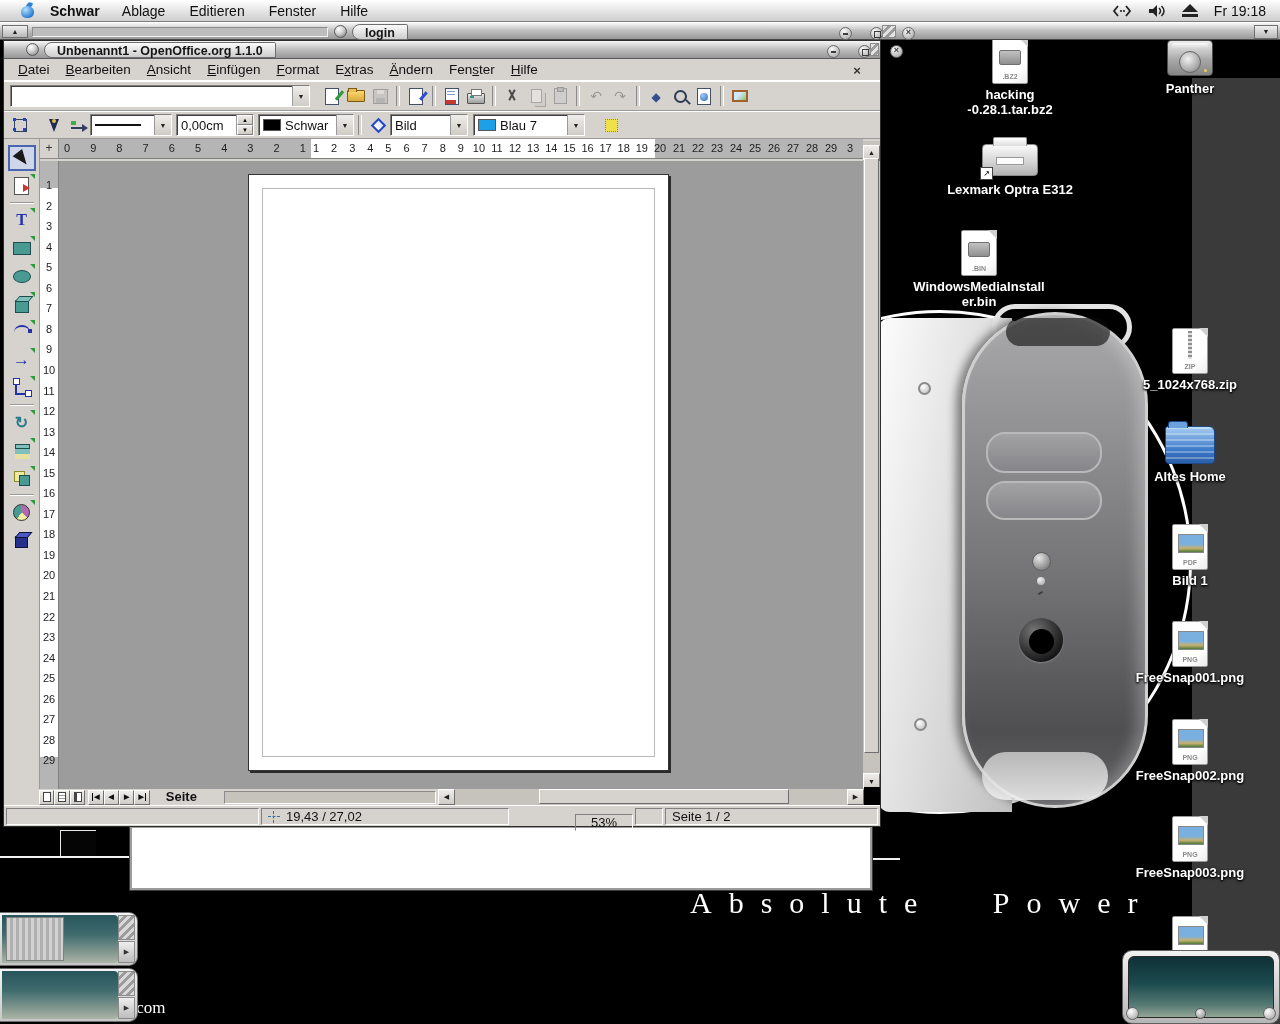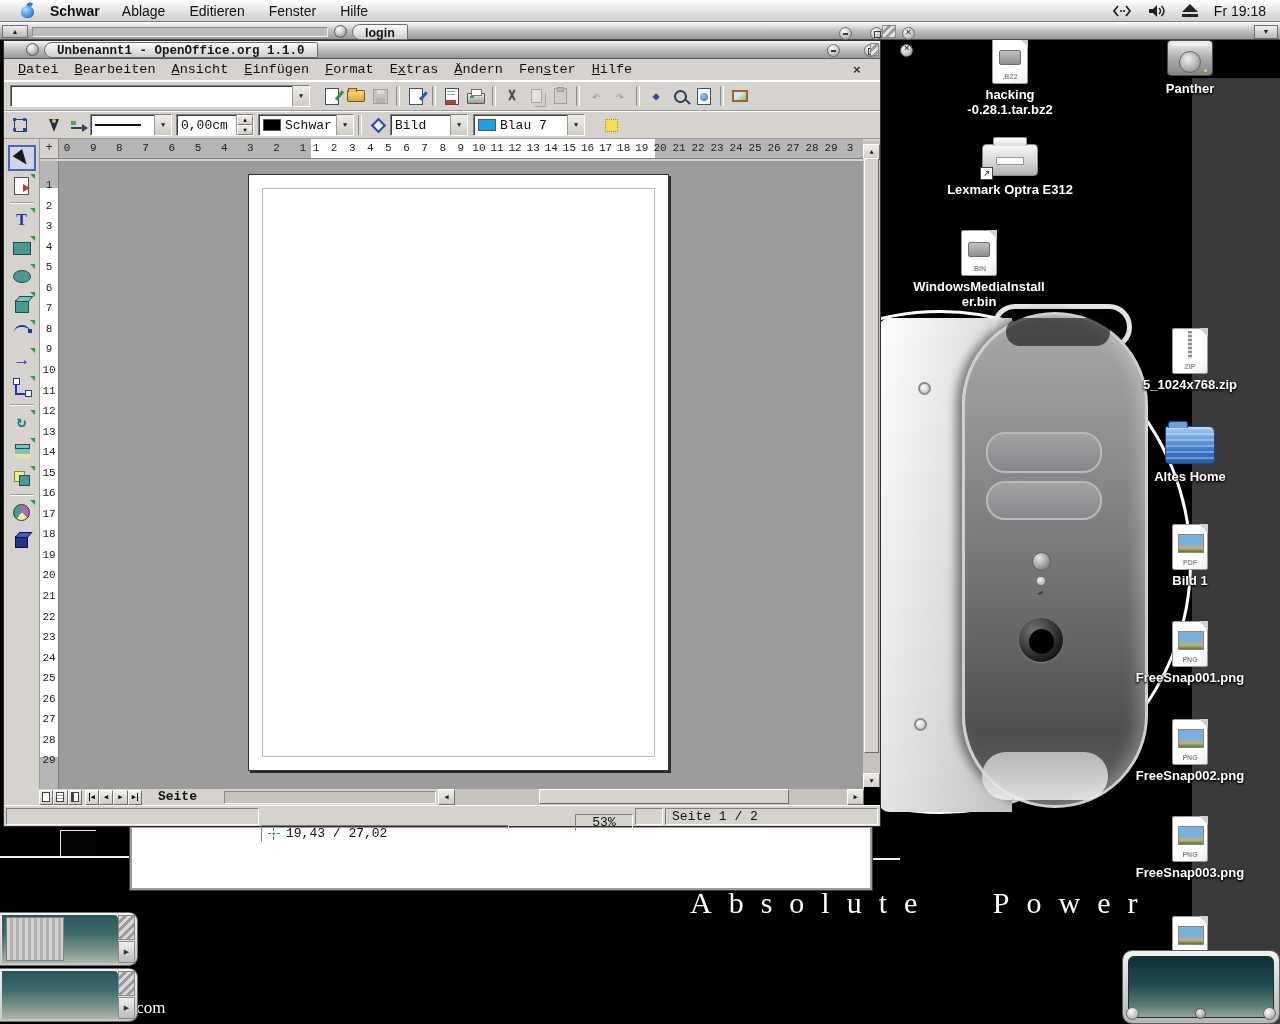--- a/index.html
+++ b/index.html
@@ -94,21 +94,21 @@
   .wbtn .bar{left:3px;right:3px;top:5px;height:1.5px;}
   .wbtn .box{left:3px;top:3px;width:5px;height:5px;background:none;border:1px solid #3c3c3c;}
   .wbtn .xx{position:absolute;left:0;right:0;top:-1px;text-align:center;font-size:9px;color:#3c3c3c;font-weight:bold;background:none;}
   .stripeblk{background:repeating-linear-gradient(135deg,#e3e3e3 0 3px,#9c9c9c 3px 6px);border:1px solid #8a8a8a;box-sizing:border-box;}
 
   #loginbar{left:0;top:22px;width:1280px;height:18px;border-top:1px solid #fff;border-bottom:1px solid #4a4a4a;box-sizing:border-box;z-index:24;}
   #loginslot{left:32px;top:4px;width:296px;height:10px;background:#bdbdbd;border:1px solid #8b8b8b;border-bottom-color:#f2f2f2;border-right-color:#f2f2f2;box-sizing:border-box;}
   .sqbtn{background:linear-gradient(180deg,#f0f0f0,#b8b8b8);border:1px solid #6f6f6f;box-sizing:border-box;font-size:7px;line-height:12px;text-align:center;color:#222;}
 
   
-  #oowin{left:3px;top:40px;width:876px;height:785px;background:#d6d3ce;border:1px solid #2e2e2e;box-sizing:content-box;z-index:25;font-family:Liberation Mono, monospace;}
+  #oowin{left:3px;top:40px;width:876px;height:785px;background:#d6d3ce;border:1px solid #2e2e2e;box-sizing:content-box;z-index:25;}
   #ootitle{left:0;top:0;width:876px;height:18px;border-bottom:1px solid #5a5a5a;box-sizing:border-box;}
   #oomenurow{left:0;top:18px;width:876px;height:22px;display:flex;align-items:center;padding-left:6px;box-sizing:border-box;font-size:13.5px;color:#111;border-bottom:1px solid #fff;}
   .mi{padding:0 8px;}
   #mclose{left:845px;top:21px;width:16px;height:16px;font-size:13px;font-weight:bold;color:#333;line-height:15px;text-align:center;}
   .trow{left:0;width:876px;box-sizing:border-box;border-top:1px solid #fff;border-bottom:1px solid #9a9a9a;background:#d6d3ce;display:flex;align-items:center;}
   #funcrow{top:40px;height:30px;padding-left:6px;}
   #objrow{top:70px;height:28px;padding-left:4px;}
   .combo{display:inline-flex;height:22px;align-items:stretch;background:#fff;border:1px solid #808080;border-bottom-color:#fff;border-right-color:#fff;box-shadow:inset 1px 1px 0 #404040;box-sizing:border-box;}
   .cfield{display:flex;align-items:center;padding:0 4px;font-size:13px;color:#111;flex:1;white-space:nowrap;overflow:hidden;}
   .dropbtn{width:17px;background:linear-gradient(180deg,#efedea,#cfccc6);border-left:1px solid #9a9a9a;font-size:7px;color:#222;}
@@ -713,21 +713,21 @@
         <span id="htrack">
             <i id="hthumb"></i>
           </span>
         <button class="scb">▶</button>
       </span>
     </div>
     <div id="grip" class="a"></div>
 
     <div id="statusrow" class="a">
       <span class="sseg" style="left:2px;width:253px;"></span>
-      <span class="sseg" style="left:257px;width:248px;margin-top:17px;">
+      <span class="sseg" style="left:257px;width:248px;">
           <i class="posicon"></i>
           <span>19,43 / 27,02</span>
         </span>
       <span class="sseg center" style="left:571px;width:58px;margin-top:6px;">
           <span>53%</span>
         </span>
       <span class="sseg" style="left:631px;width:28px;"></span>
       <span class="sseg" style="left:661px;width:213px;">
           <span>Seite 1 / 2</span>
         </span>

